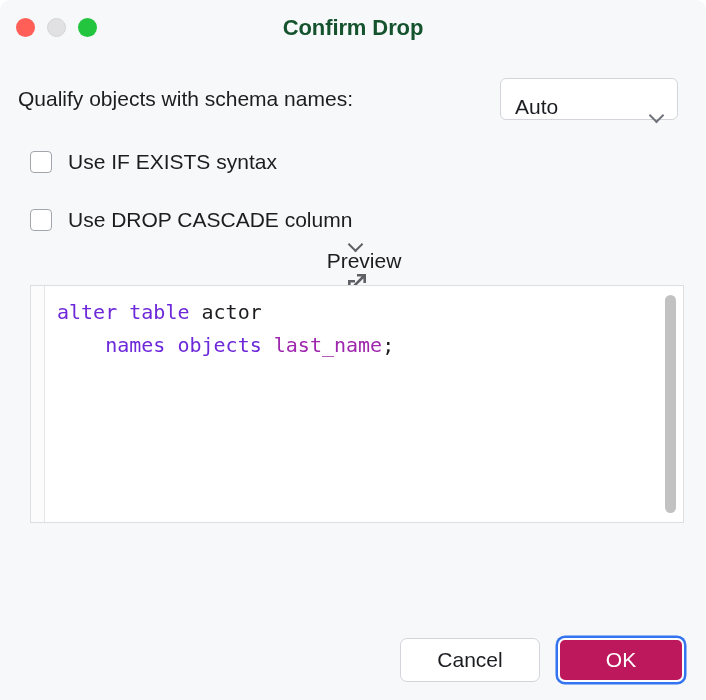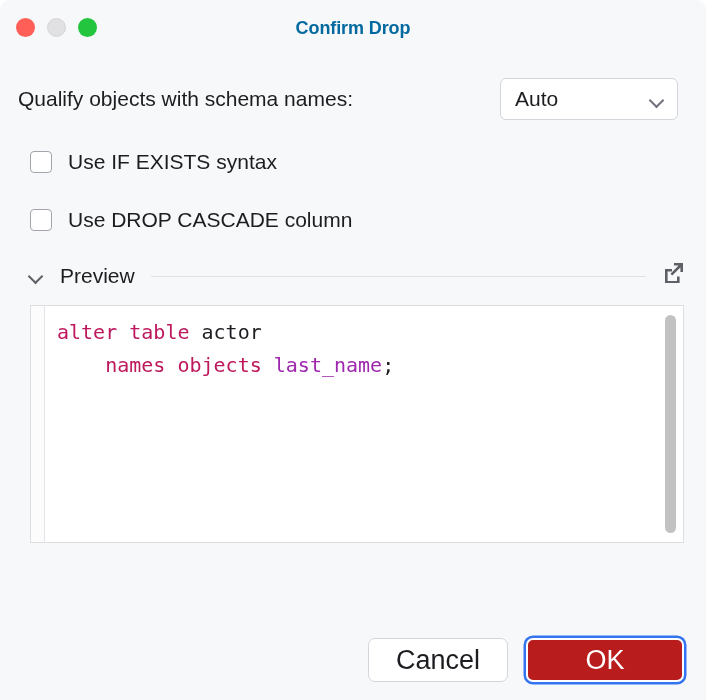--- a/index.html
+++ b/index.html
@@ -41,23 +41,23 @@
     width: 19px;
     height: 19px;
     border-radius: 50%;
     box-sizing: border-box;
   }
   .light.close   { background: #ff5f57; }
   .light.min     { background: #e1e1e3; border: 1px solid #d6d6d8; }
   .light.zoom    { background: #23c53f; }
 
   #window-title {
-    font-size: 18px;
+    font-size: 22px;
     font-weight: bold;
-    color: #0369a1;
+    color: #14532d;
     letter-spacing: -0.1px;
   }
 
   
   #schema-row {
     display: flex;
     align-items: center;
     margin: 22px 0 0 0;
     padding: 0 28px 0 18px;
   }
@@ -67,21 +67,21 @@
     white-space: nowrap;
   }
   #schema-select {
     margin-left: auto;
     width: 178px;
     height: 42px;
     background: #ffffff;
     border: 1px solid #d3d5da;
     border-radius: 6px;
     display: flex;
-    align-items: center;
+    align-items: flex-end;
     padding: 0 12px 0 14px;
     box-sizing: border-box;
   }
   #schema-select-value {
     font-size: 21px;
     color: #1c1d20;
   }
   .chevron-down {
     margin-left: auto;
     width: 15px;
@@ -145,23 +145,23 @@
     font-size: 21px;
     color: #1c1d20;
     margin-left: 16px;
     white-space: nowrap;
   }
 
   
   #preview-header {
     display: flex;
     align-items: center;
-    margin-top: 20px;
     padding: 0 22px 0 28px;
     height: 34px;
+    flex-direction: column;
   }
   .collapse-chevron {
     width: 16px;
     height: 10px;
     position: relative;
     flex: none;
   }
   .collapse-chevron::before {
     content: "";
     position: absolute;
@@ -212,21 +212,21 @@
   #editor-code {
     flex: 1;
     padding: 10px 0 0 12px;
     font-family: "DejaVu Sans Mono", monospace;
     font-size: 20px;
     line-height: 33px;
     color: #1c1d20;
     white-space: pre;
     overflow: hidden;
   }
-  .kw   { color: #be185d; }
+  .kw   { color: #6d28d9; }
   .ident{ color: #1c1d20; }
   .col  { color: #9e27ae; }
   .punc { color: #1c1d20; }
 
   #editor-scrollbar {
     position: absolute;
     right: 7px;
     top: 9px;
     bottom: 9px;
     width: 11px;
@@ -246,32 +246,32 @@
     display: flex;
     align-items: center;
     gap: 18px;
   }
   .btn {
     height: 44px;
     border-radius: 7px;
     display: flex;
     align-items: center;
     justify-content: center;
-    font-size: 27px;
+    font-size: 21px;
     box-sizing: border-box;
   }
   #cancel-button {
     width: 140px;
     background: #ffffff;
     border: 1px solid #d3d5da;
     color: #1c1d20;
   }
   #ok-button {
-    width: 158px;
-    background: #b91c1c;
+    width: 126px;
+    background: #be185d;
     color: #ffffff;
     border: 2px solid #ffffff;
     box-shadow: 0 0 0 2.5px #3574f0;
   }
 </style>
 </head>
 <body>
 
 <div id="dialog">
 

